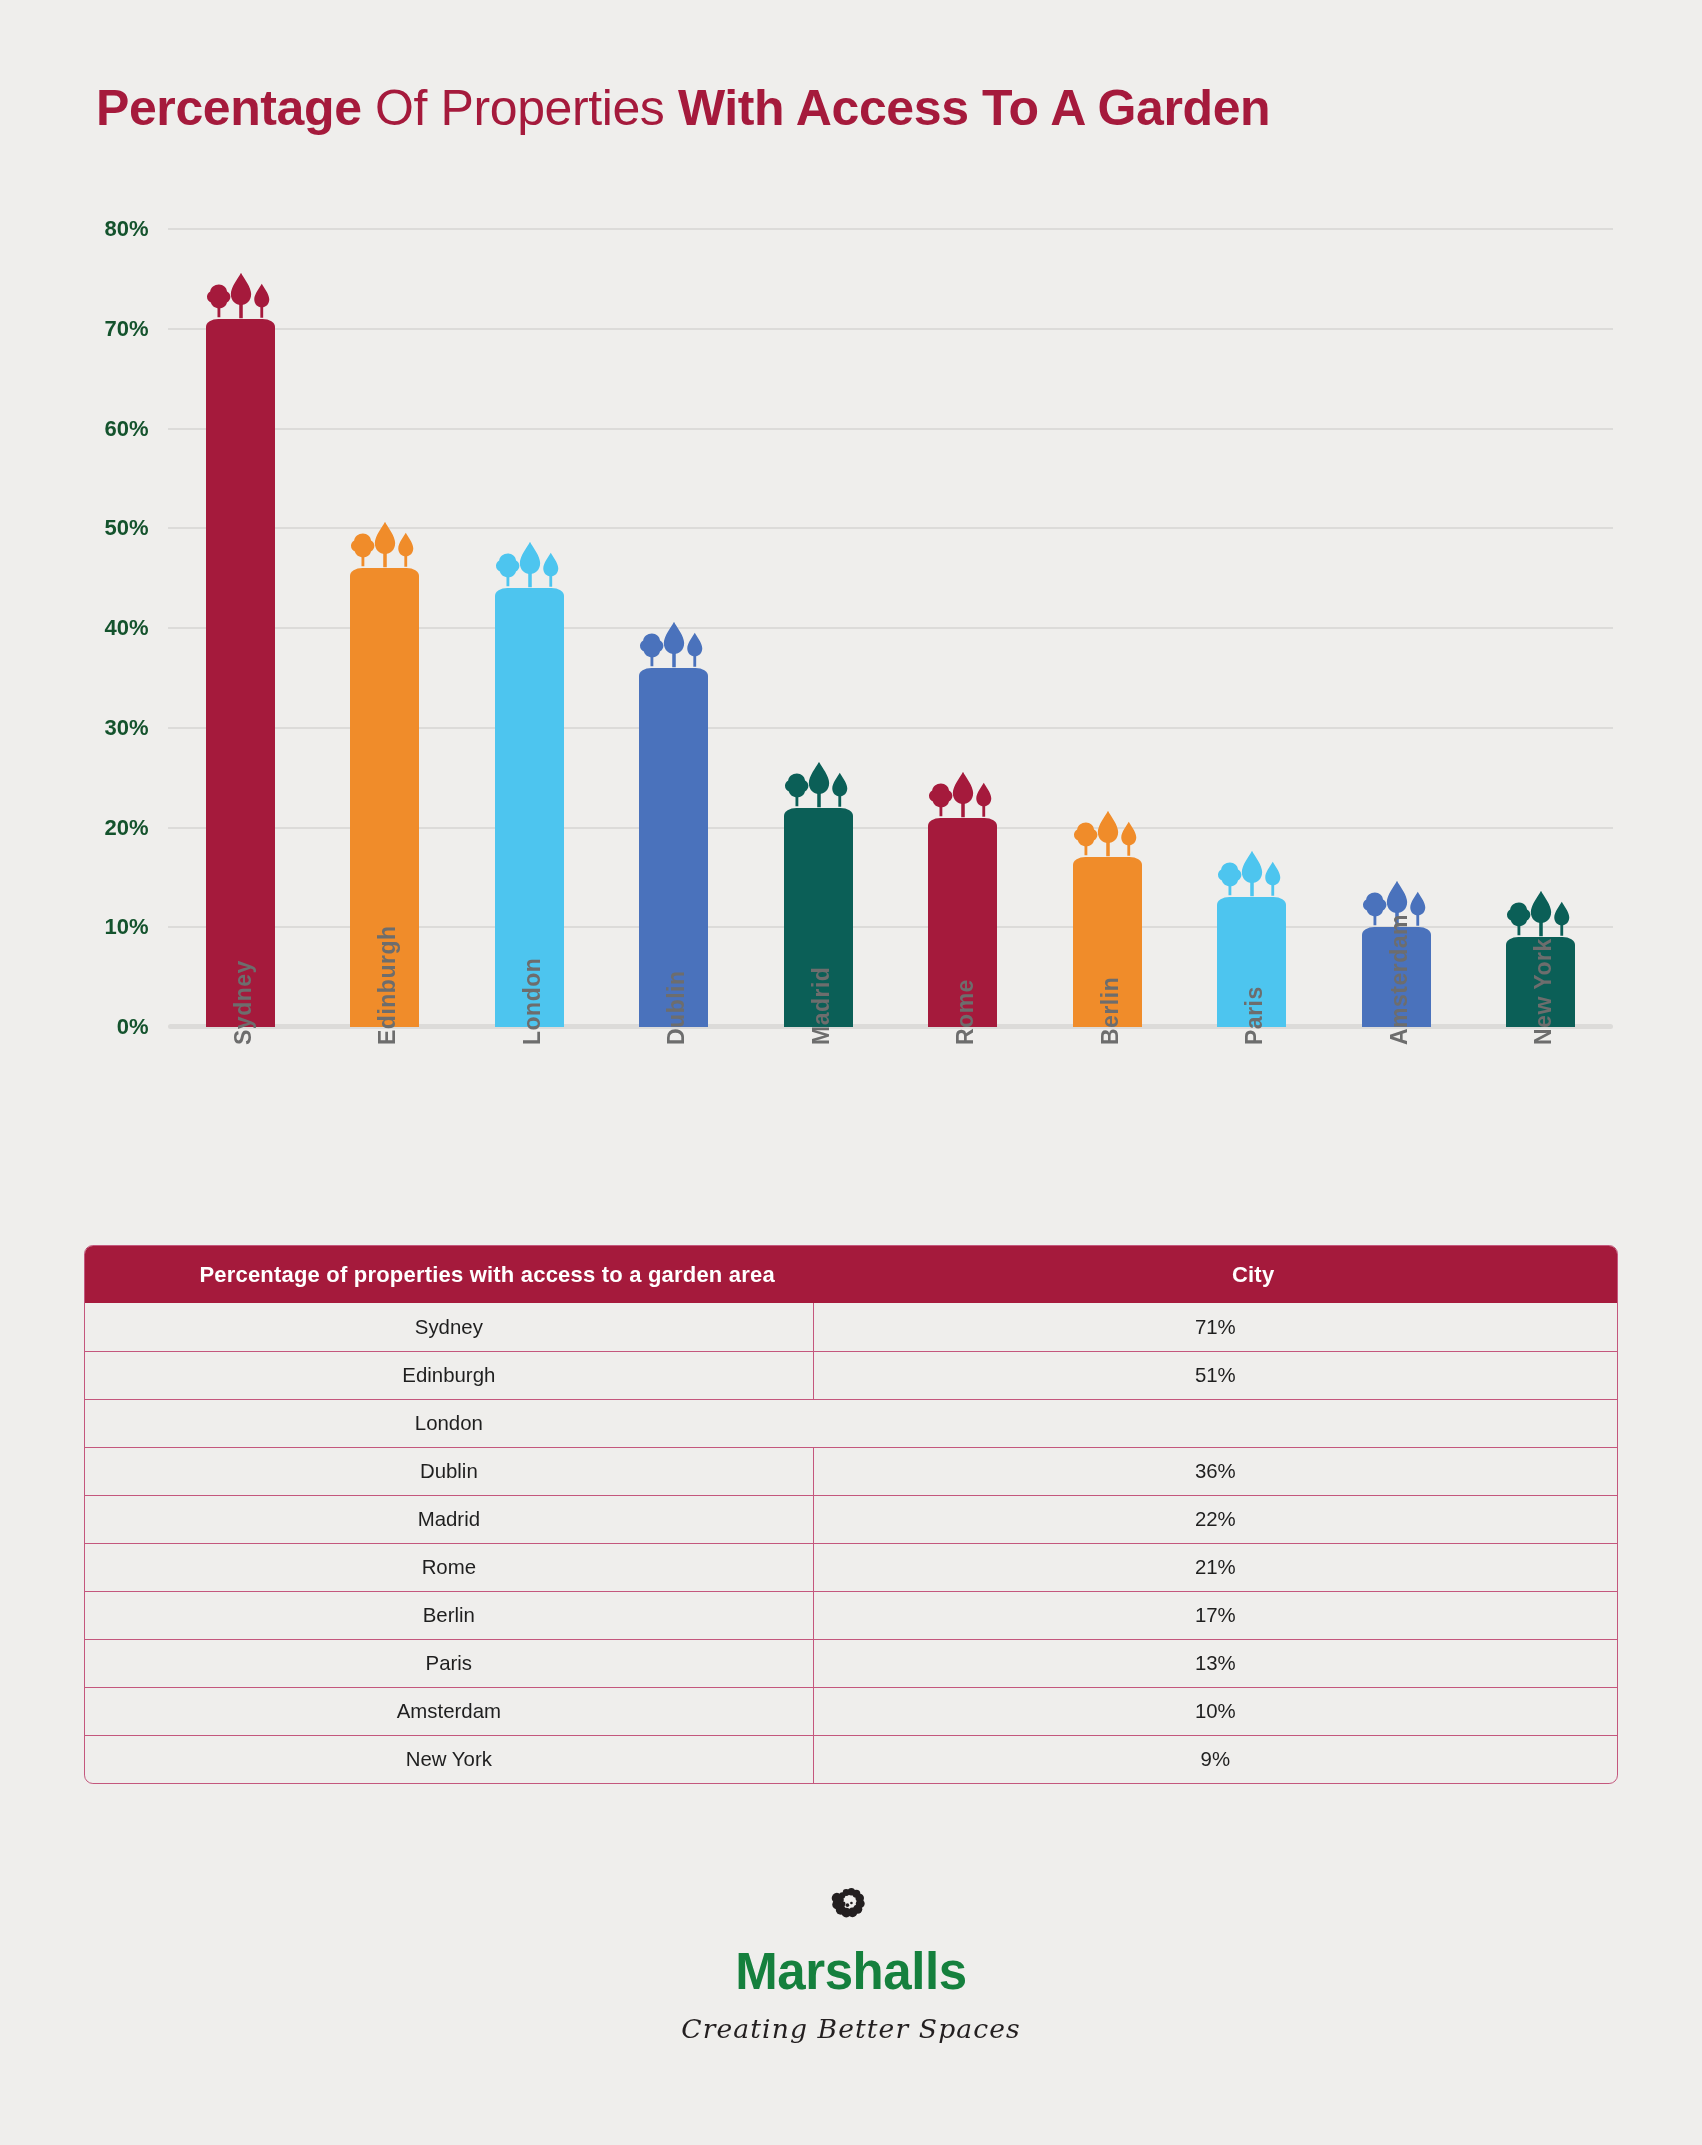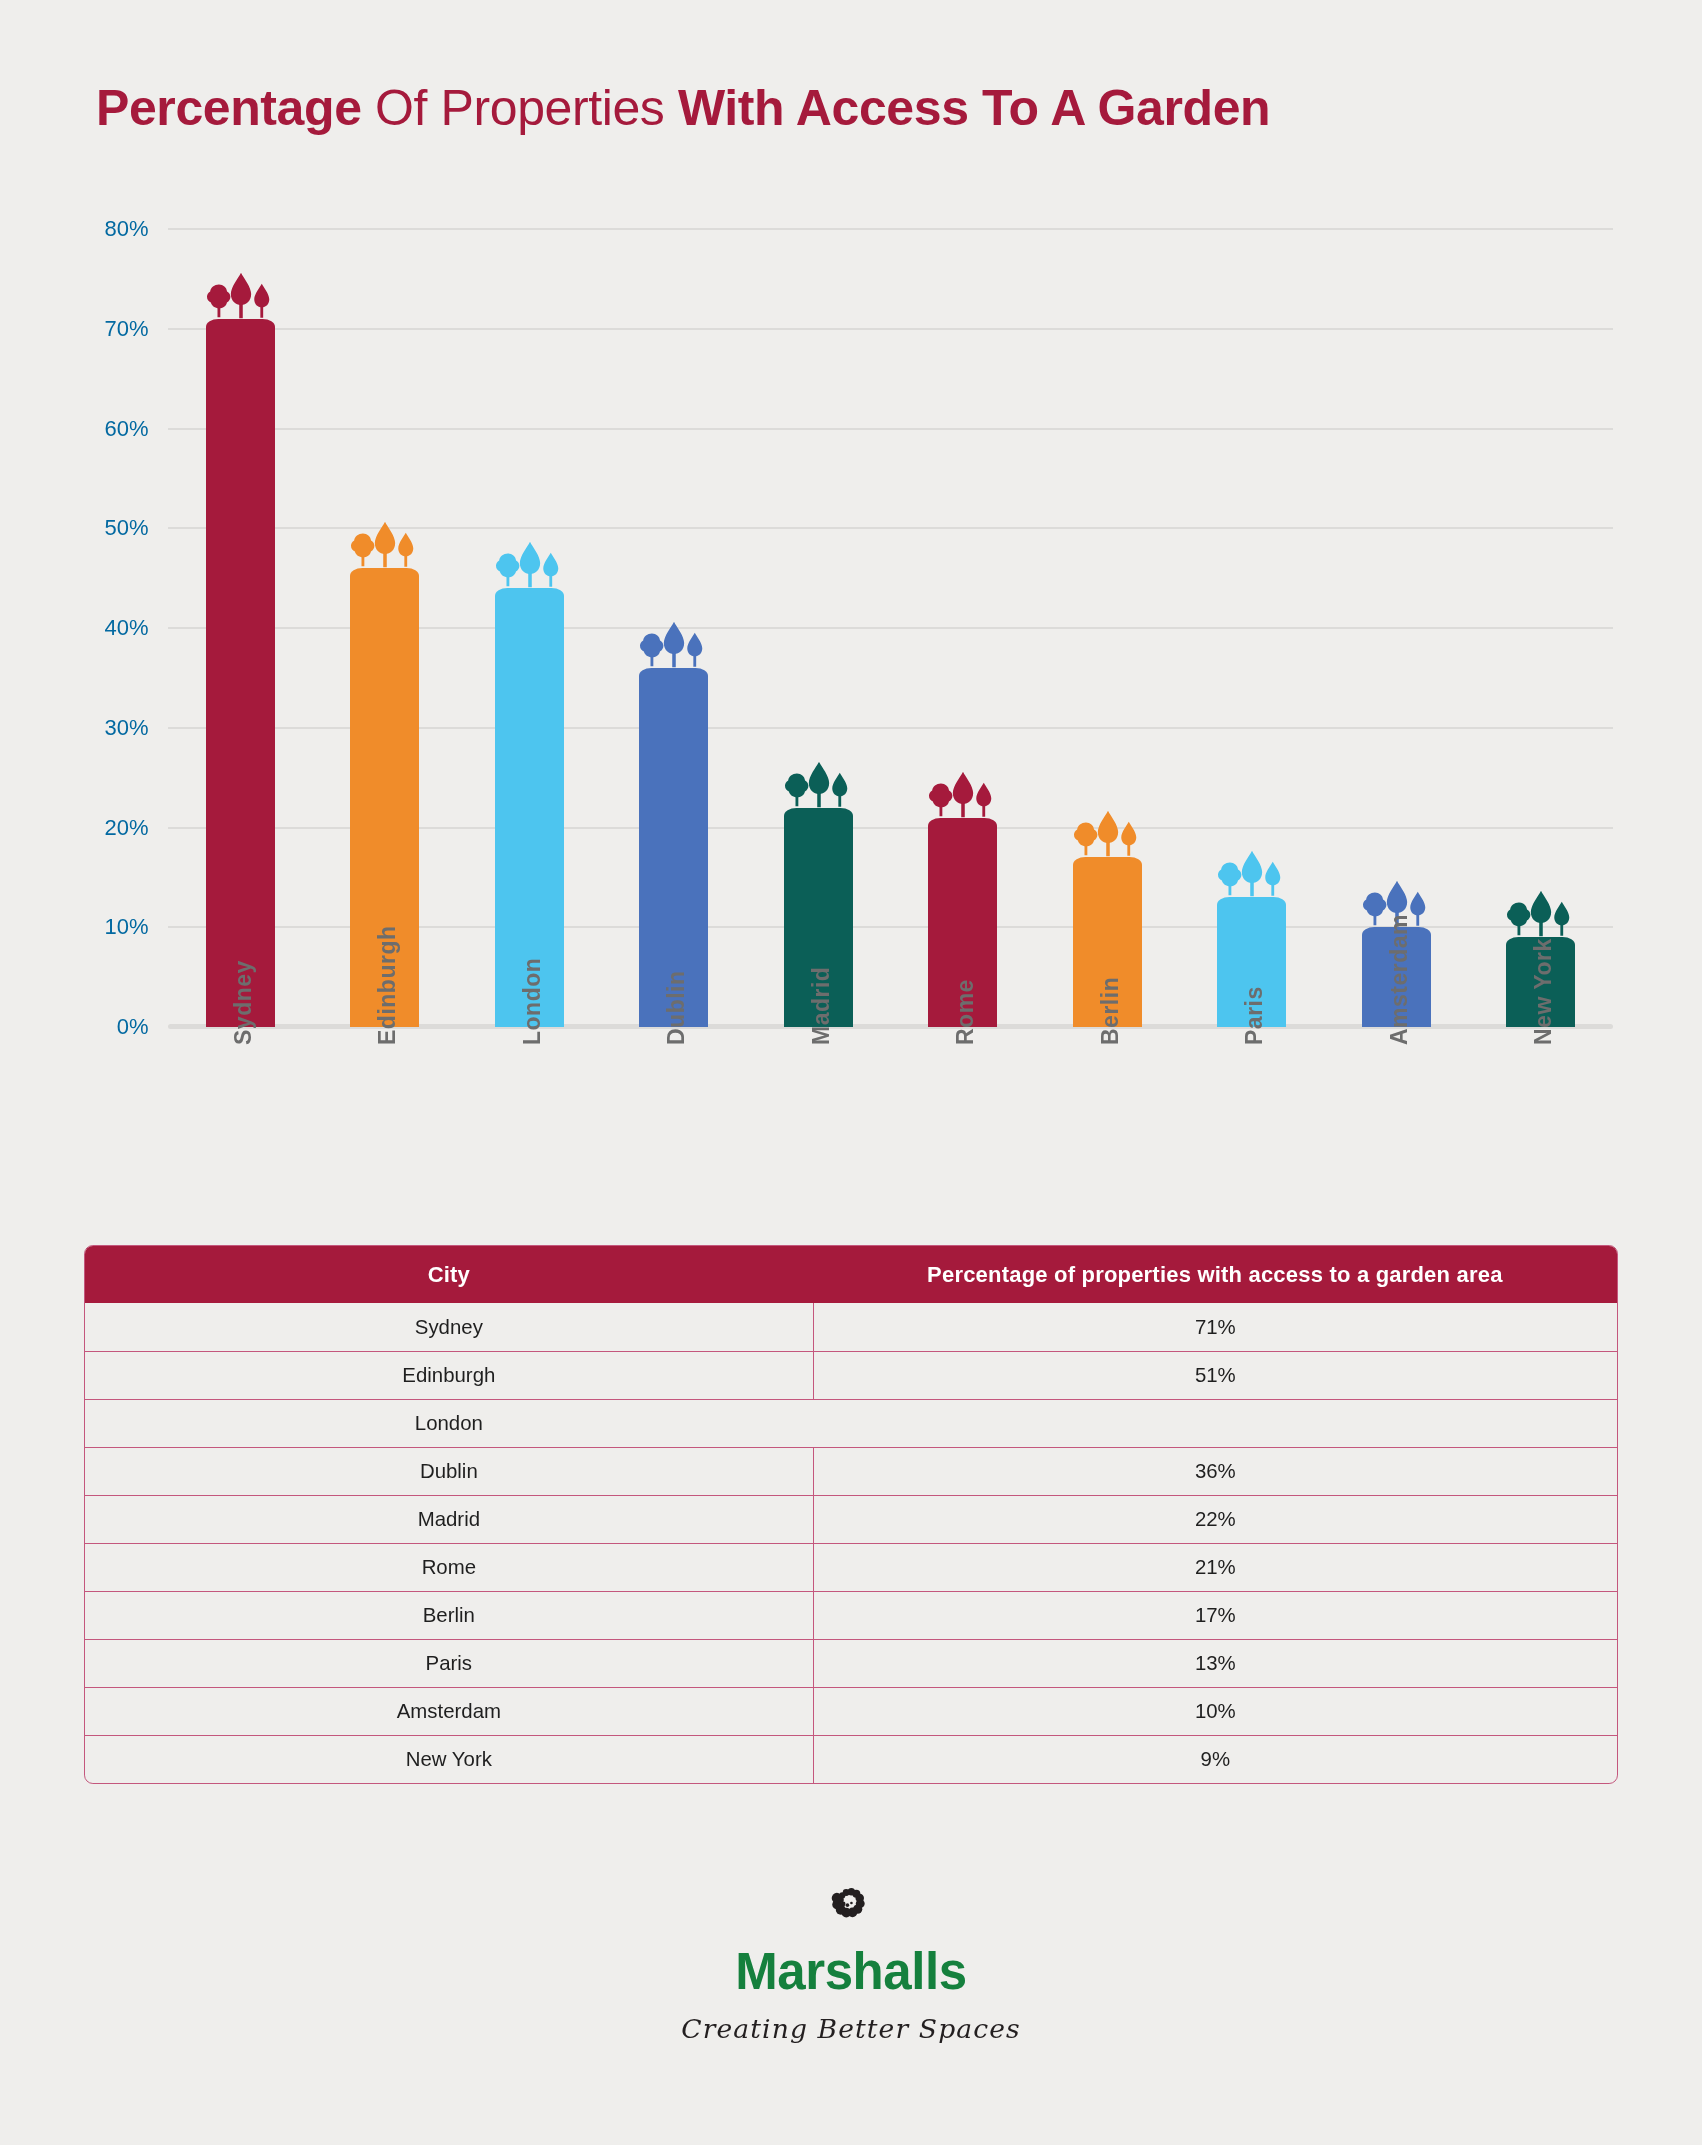--- a/index.html
+++ b/index.html
@@ -66,22 +66,22 @@
     background: #dcdbd9;
     border-radius: 2.7px;
   }
 
   .ytick {
     position: absolute;
     right: 100%;
     margin-right: 19.5px;
     transform: translateY(-50%);
     font-size: 22px;
-    font-weight: 400;
-    color: #0369a1;
+    font-weight: 700;
+    color: #14532d;
     white-space: nowrap;
   }
 
   .bars {
     position: absolute;
     inset: 0;
   }
 
   .barwrap {
     position: absolute;
@@ -395,22 +395,22 @@
             <div class="xlabel-box">
               <div class="xlabel-inner" style="transform: rotate(-90deg); transform-origin: left top; left: -10.6px;">New York</div>
             </div>
           </div>
         </div>
     </div>
   </div>
 
   <div class="table">
     <div class="thead">
+      <div class="th col-pct">Percentage of properties with access to a garden area</div>
       <div class="th col-city">City</div>
-      <div class="th col-pct">Percentage of properties with access to a garden area</div>
     </div>
     <div id="tbody">
         <div class="trow">
           <div class="td col-city">Sydney</div>
           <div class="td col-pct">71%</div>
         </div>
         <div class="trow">
           <div class="td col-city">Edinburgh</div>
           <div class="td col-pct">51%</div>
         </div>

